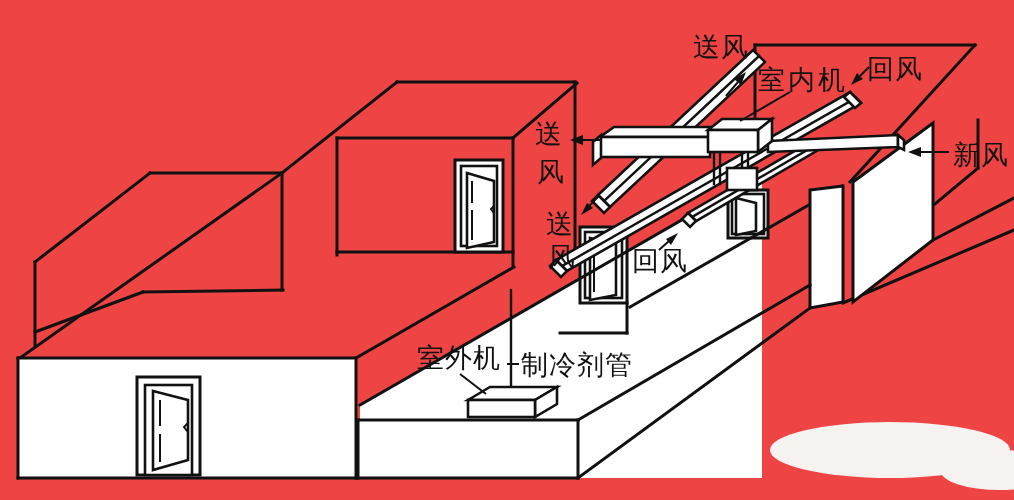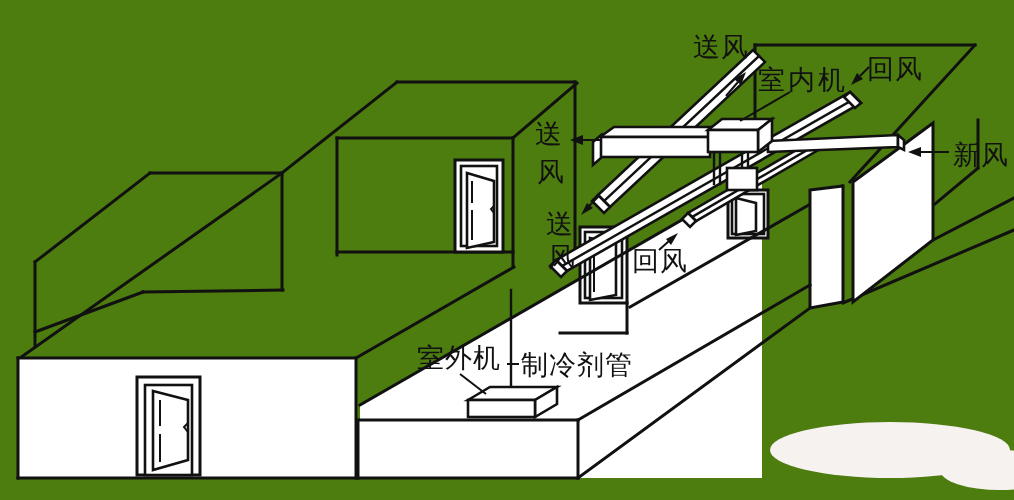--- a/index.html
+++ b/index.html
@@ -1,16 +1,16 @@
 <!DOCTYPE html>
 <html><head>
 <meta charset="utf-8">
 <style>
   html,body{margin:0;padding:0;background:#ffffff;}
-  .figure{width:1014px;height:500px;position:relative;background:#4d7c0f;overflow:hidden;}
+  .figure{width:1014px;height:500px;position:relative;background:#ef4444;overflow:hidden;}
   svg{display:block;}
   .w{stroke:#111;stroke-width:3;fill:none;stroke-linecap:square;}
   .w2{stroke:#111;stroke-width:2.4;fill:none;stroke-linecap:square;}
   .fillw{fill:#fff;stroke:#111;stroke-width:2.6;stroke-linejoin:miter;}
   .fillw3{fill:#fff;stroke:#111;stroke-width:3;stroke-linejoin:miter;}
   .thin{stroke:#111;stroke-width:2;fill:none;}
   .arrowhead{fill:#111;stroke:none;}
   .lbl{font-family:"Liberation Serif","DejaVu Serif",serif;font-size:27px;fill:#111;letter-spacing:1px;}
   .lblw{font-family:"Liberation Serif","DejaVu Serif",serif;font-size:27px;fill:#111;letter-spacing:3px;}
   .smudge{fill:#f5f2f0;stroke:none;}

